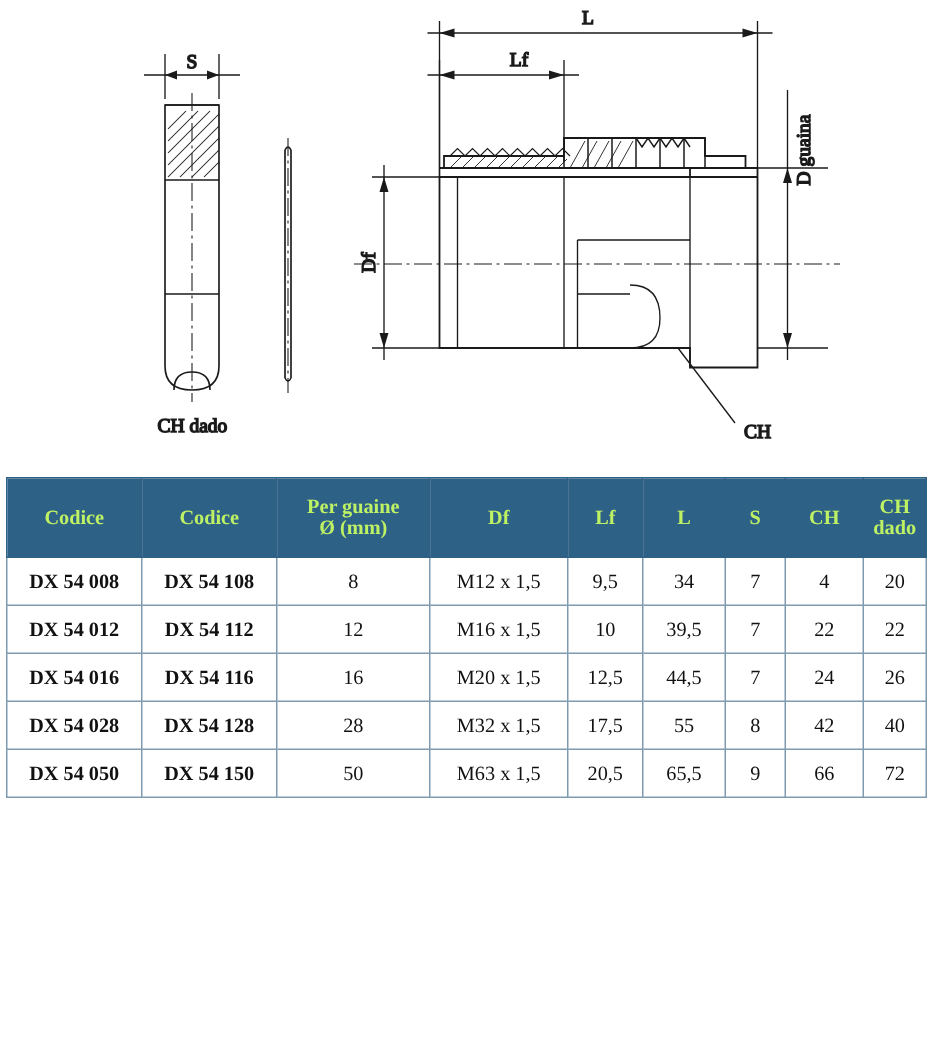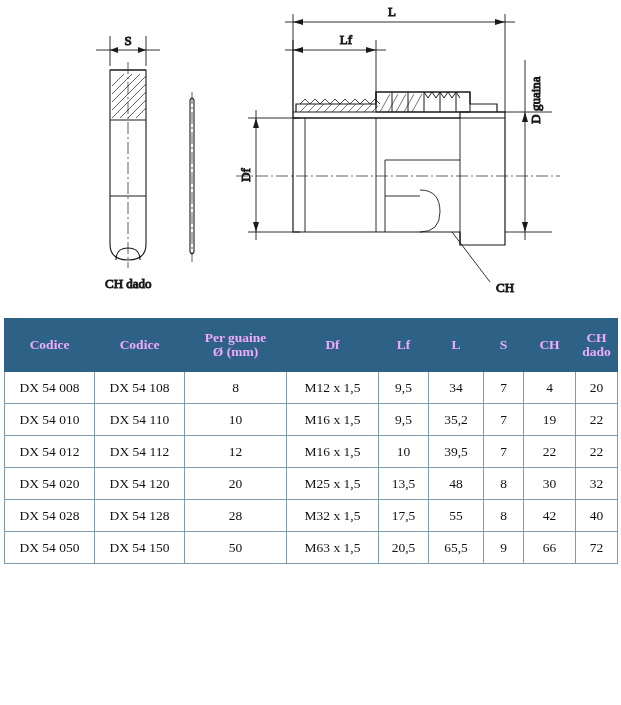--- a/index.html
+++ b/index.html
@@ -53,37 +53,37 @@
     table-layout: fixed;
     font-family: "Liberation Serif", serif;
   }
   table.spec th, table.spec td {
     border: 1px solid #7f9bb0;
     text-align: center;
     vertical-align: middle;
   }
   table.spec thead th {
     background: #2e6186;
-    color: #f0abfc;
+    color: #bef264;
     font-weight: bold;
     font-size: 13.5px;
     height: 48px;
     line-height: 1.05;
     border: 1px solid #2e6186;
     padding: 2px 1px;
   }
   table.spec tbody td {
     height: 31px;
     font-size: 13.5px;
     background: #ffffff;
     color: #111111;
     padding: 0 2px;
   }
   table.spec tbody td.code {
-    font-weight: normal;
+    font-weight: bold;
     font-size: 13.5px;
   }
 </style>
 </head>
 <body>
 
 <div id="page">
 
   <div id="drawing">
     <svg width="621" height="318" viewBox="0 0 621 318" xmlns="http://www.w3.org/2000/svg">
@@ -269,51 +269,40 @@
             <td class="code">DX 54 108</td>
             <td>8</td>
             <td>M12 x 1,5</td>
             <td>9,5</td>
             <td>34</td>
             <td>7</td>
             <td>4</td>
             <td>20</td>
           </tr>
           <tr>
-            <td class="code">DX 54 010</td>
-            <td class="code">DX 54 110</td>
-            <td>10</td>
-            <td>M16 x 1,5</td>
-            <td>9,5</td>
-            <td>35,2</td>
-            <td>7</td>
-            <td>19</td>
-            <td>22</td>
-          </tr>
-          <tr>
             <td class="code">DX 54 012</td>
             <td class="code">DX 54 112</td>
             <td>12</td>
             <td>M16 x 1,5</td>
             <td>10</td>
             <td>39,5</td>
             <td>7</td>
             <td>22</td>
             <td>22</td>
           </tr>
           <tr>
-            <td class="code">DX 54 020</td>
-            <td class="code">DX 54 120</td>
-            <td>20</td>
-            <td>M25 x 1,5</td>
-            <td>13,5</td>
-            <td>48</td>
-            <td>8</td>
-            <td>30</td>
-            <td>32</td>
+            <td class="code">DX 54 016</td>
+            <td class="code">DX 54 116</td>
+            <td>16</td>
+            <td>M20 x 1,5</td>
+            <td>12,5</td>
+            <td>44,5</td>
+            <td>7</td>
+            <td>24</td>
+            <td>26</td>
           </tr>
           <tr>
             <td class="code">DX 54 028</td>
             <td class="code">DX 54 128</td>
             <td>28</td>
             <td>M32 x 1,5</td>
             <td>17,5</td>
             <td>55</td>
             <td>8</td>
             <td>42</td>

